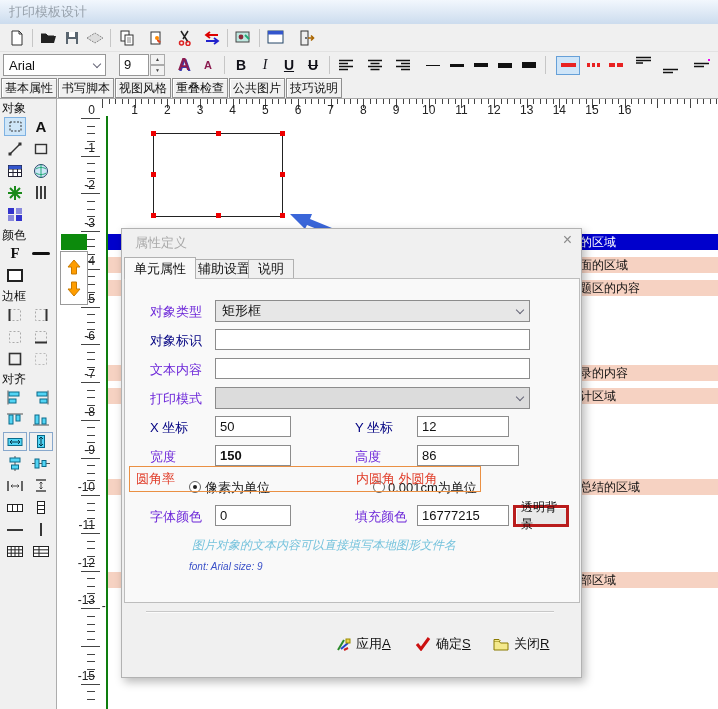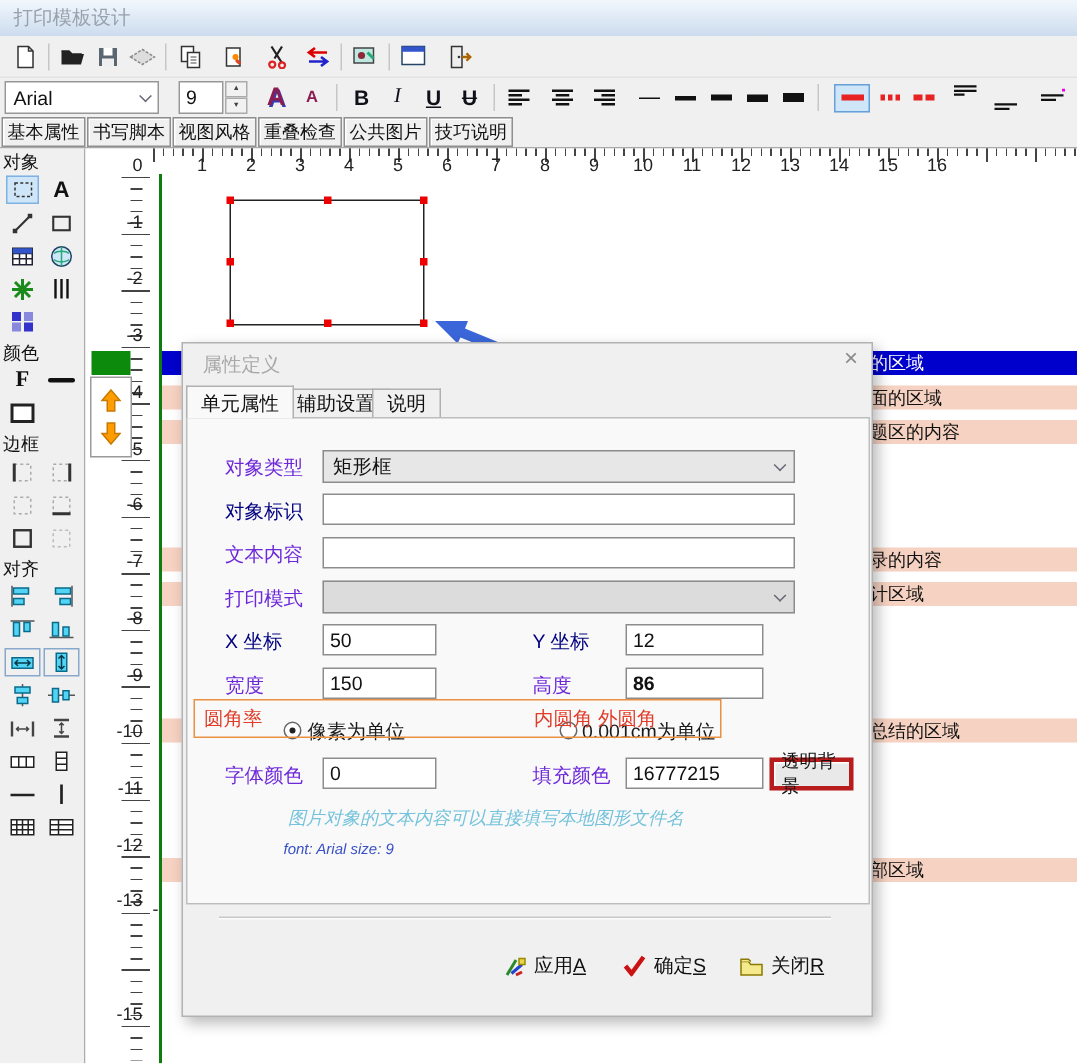--- a/index.html
+++ b/index.html
@@ -628,23 +628,23 @@
         <span></span>
         <span class="chev"></span>
       </div>
 
       <span class="flabel navy" style="left:25px;top:140px">X 坐标</span>
       <input class="tinput" style="left: 90px; top: 137px; width: 76px;" value="50">
       <span class="flabel navy" style="left:230px;top:140px">Y 坐标</span>
       <input class="tinput" style="left: 292px; top: 137px; width: 92px;" value="12">
 
       <span class="flabel" style="left:25px;top:169px">宽度</span>
-      <input class="tinput" style="left: 90px; top: 166px; width: 76px;" value="150">
+      <input class="tinput" style="left: 90px; top: 166px; width: 76px; font-weight: bold;" value="150">
       <span class="flabel" style="left:230px;top:169px">高度</span>
-      <input class="tinput" style="left: 292px; top: 166px; width: 92px; font-weight: bold;" value="86">
+      <input class="tinput" style="left: 292px; top: 166px; width: 102px;" value="86">
 
       <div class="anno">
         <span style="left:6px">圆角率</span>
         <span style="left:226px">内圆角  外圆角</span>
       </div>
 
       <span class="radio on" style="left:64px;top:202px"></span>
       <span class="rlabel" style="left:80px;top:200px">像素为单位</span>
       <span class="radio" style="left:248px;top:202px"></span>
       <span class="rlabel" style="left:263px;top:200px">0.001cm为单位</span>

